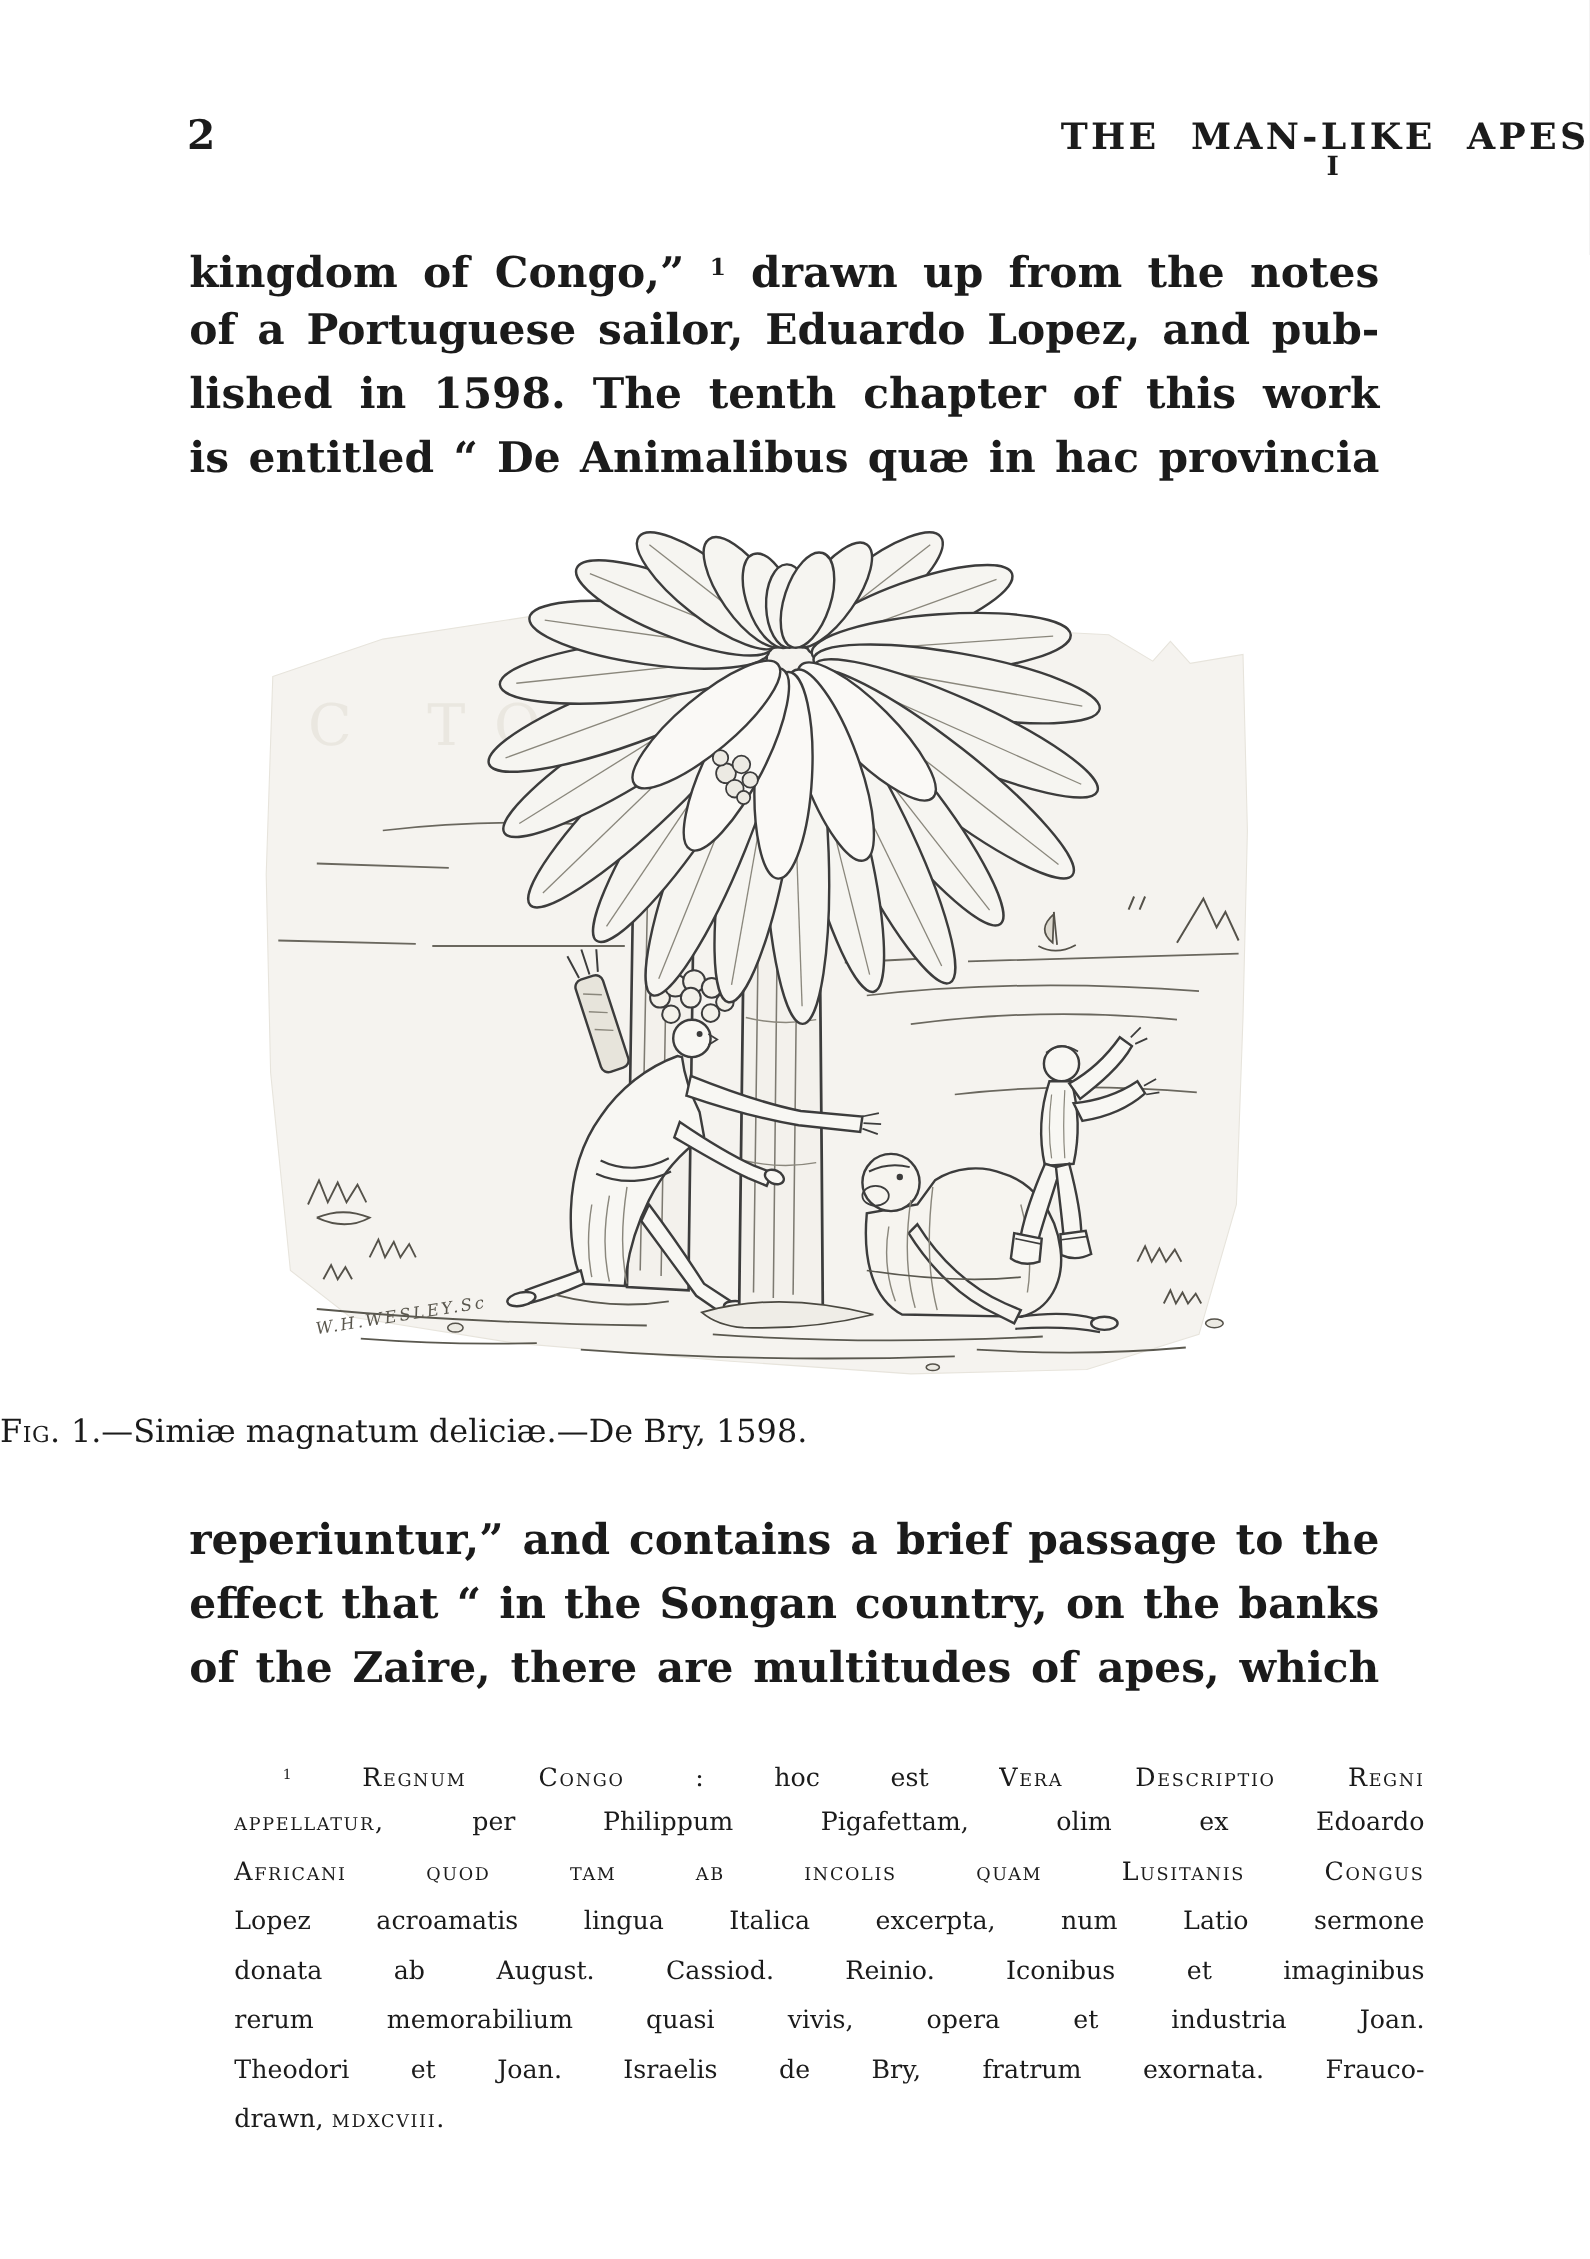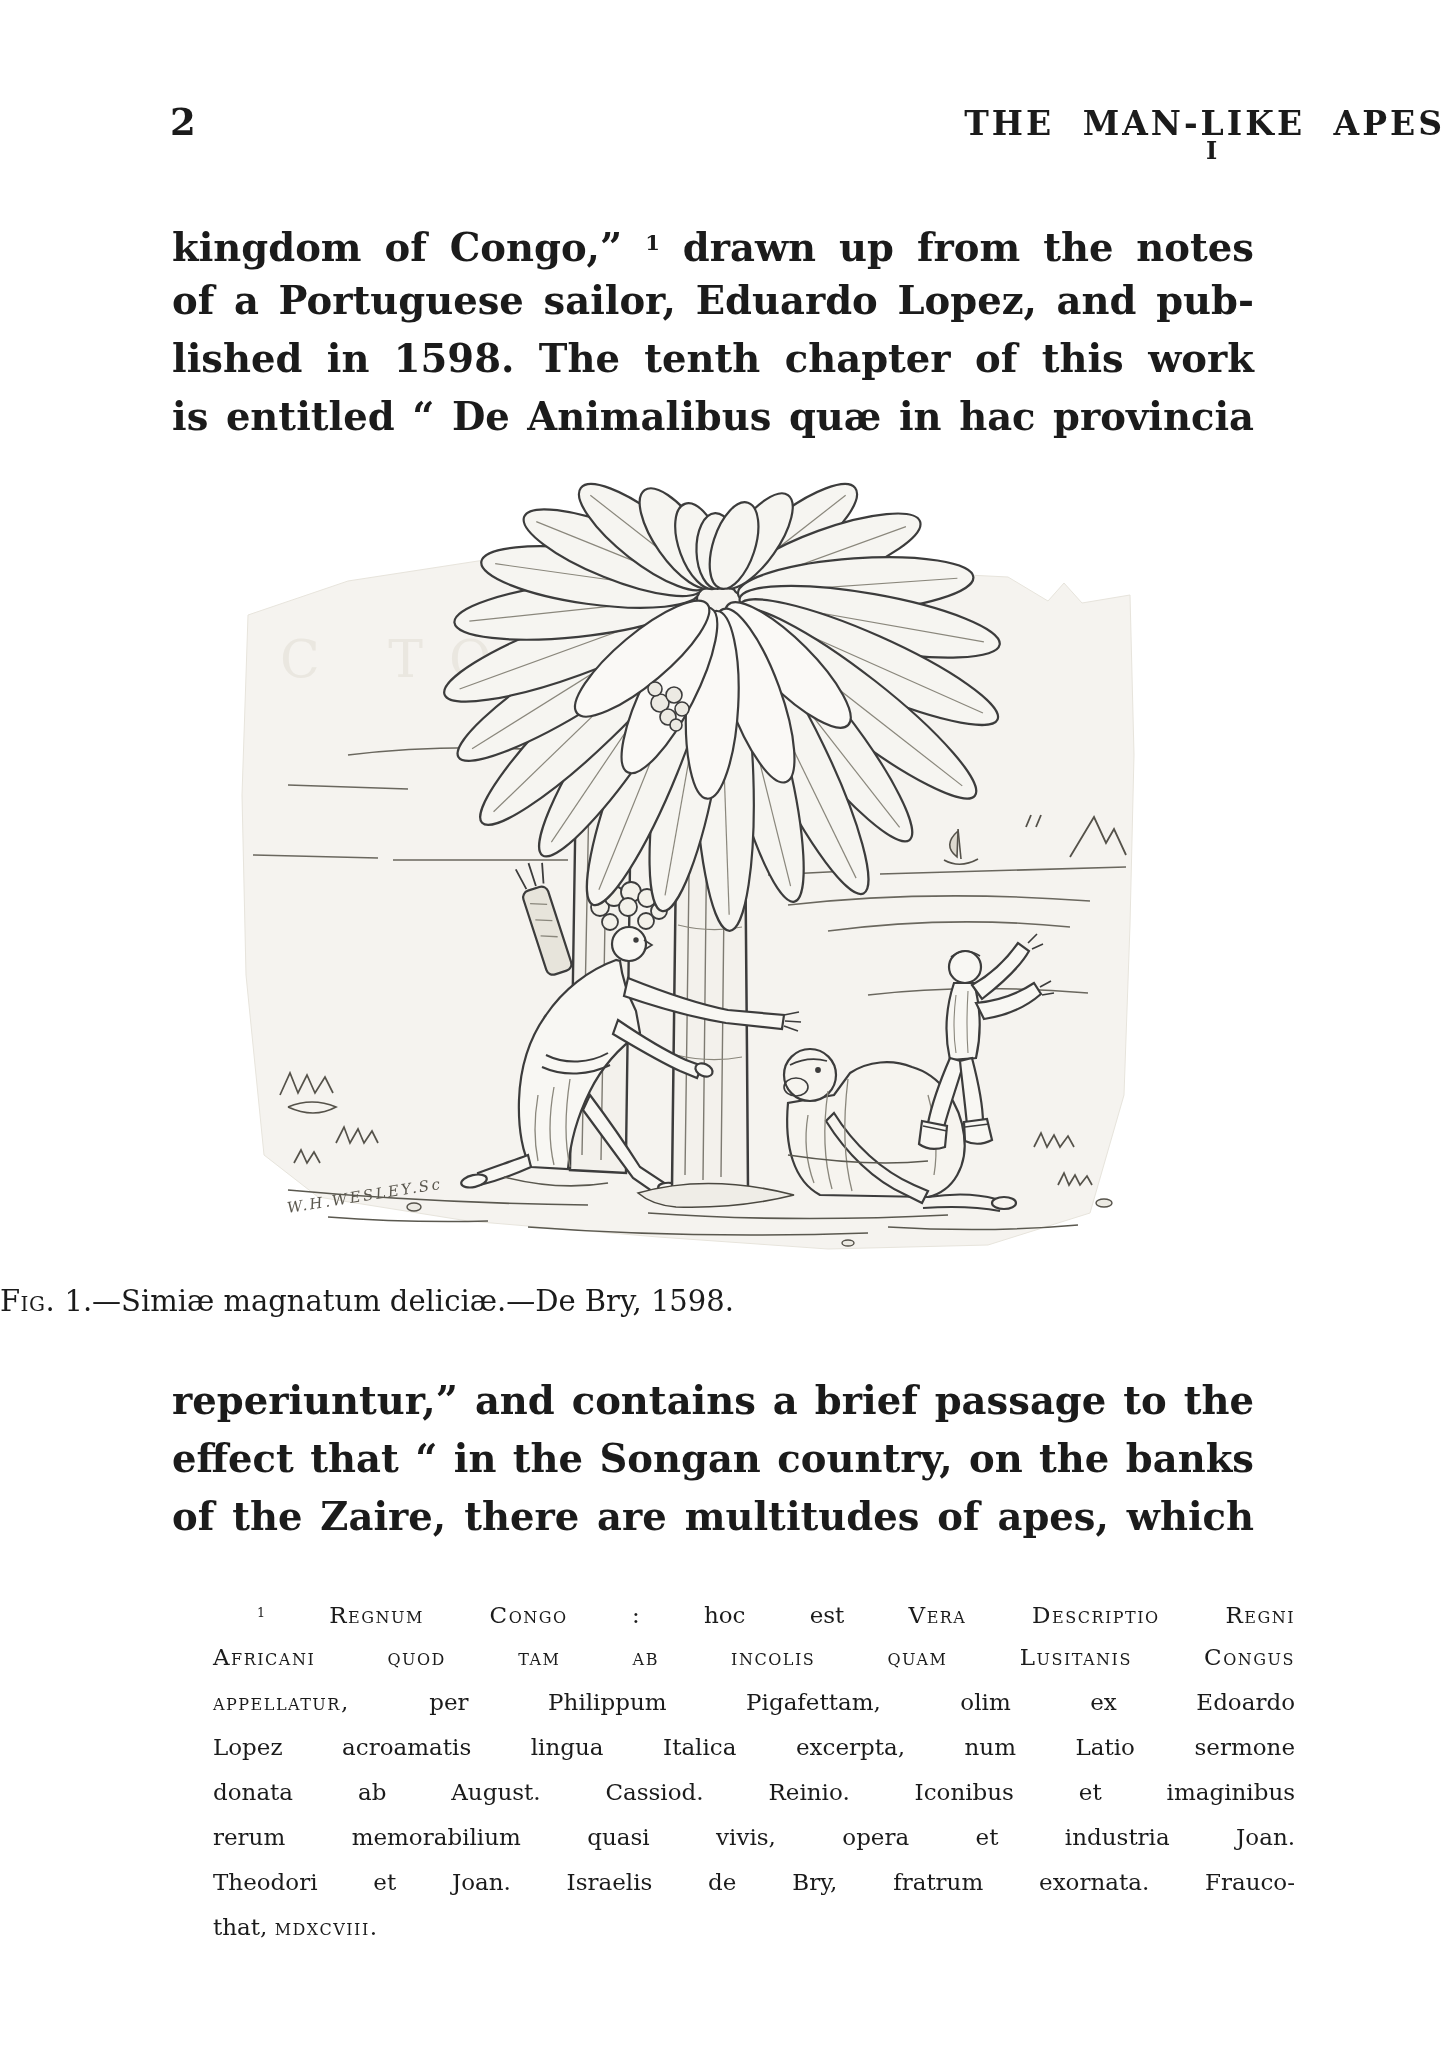--- a/index.html
+++ b/index.html
@@ -301,22 +301,22 @@
   <div class="fig-caption"><span class="sc">Fig.</span><span> 1.—Simiæ magnatum deliciæ.—De Bry, 1598.</span></div>
 
   <div class="para p2">
     <span class="tline">reperiuntur,” and contains a brief passage to the</span>
     <span class="tline">effect that “ in the Songan country, on the banks</span>
     <span class="tline">of the Zaire, there are multitudes of apes, which</span>
   </div>
 
   <div class="footnote">
     <span class="tline indent"><span class="sup">1</span> <span class="fsc">Regnum Congo</span><span> :  hoc  est  </span><span class="fsc">Vera Descriptio Regni</span></span>
+    <span class="tline"><span class="fsc">appellatur,</span><span> per Philippum Pigafettam, olim ex Edoardo</span></span>
     <span class="tline fsc">Africani quod tam ab incolis quam Lusitanis Congus</span>
-    <span class="tline"><span class="fsc">appellatur,</span><span> per Philippum Pigafettam, olim ex Edoardo</span></span>
     <span class="tline">Lopez acroamatis lingua Italica excerpta, num Latio sermone</span>
     <span class="tline">donata ab August. Cassiod. Reinio.  Iconibus et imaginibus</span>
     <span class="tline">rerum memorabilium quasi vivis, opera et industria Joan.</span>
     <span class="tline">Theodori et Joan. Israelis de Bry, fratrum exornata.  Frauco-</span>
-    <span class="tline last"><span>that, </span><span class="fsc">mdxcviii</span><span>.</span></span>
+    <span class="tline last"><span>drawn, </span><span class="fsc">mdxcviii</span><span>.</span></span>
   </div>
 
 </div>
 
 </body></html>

